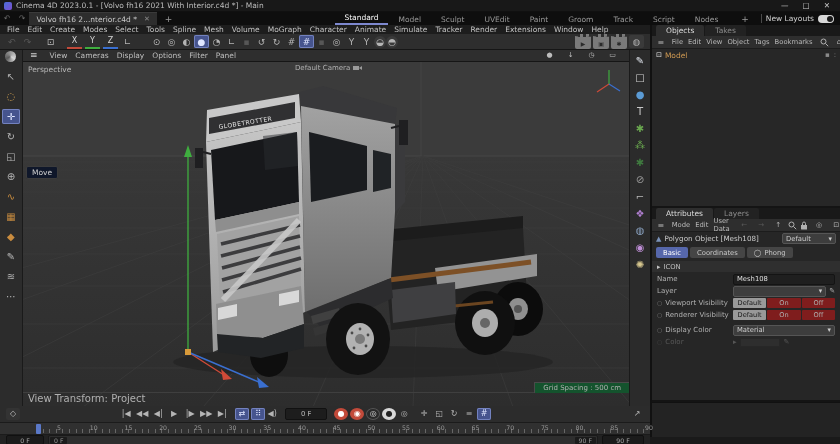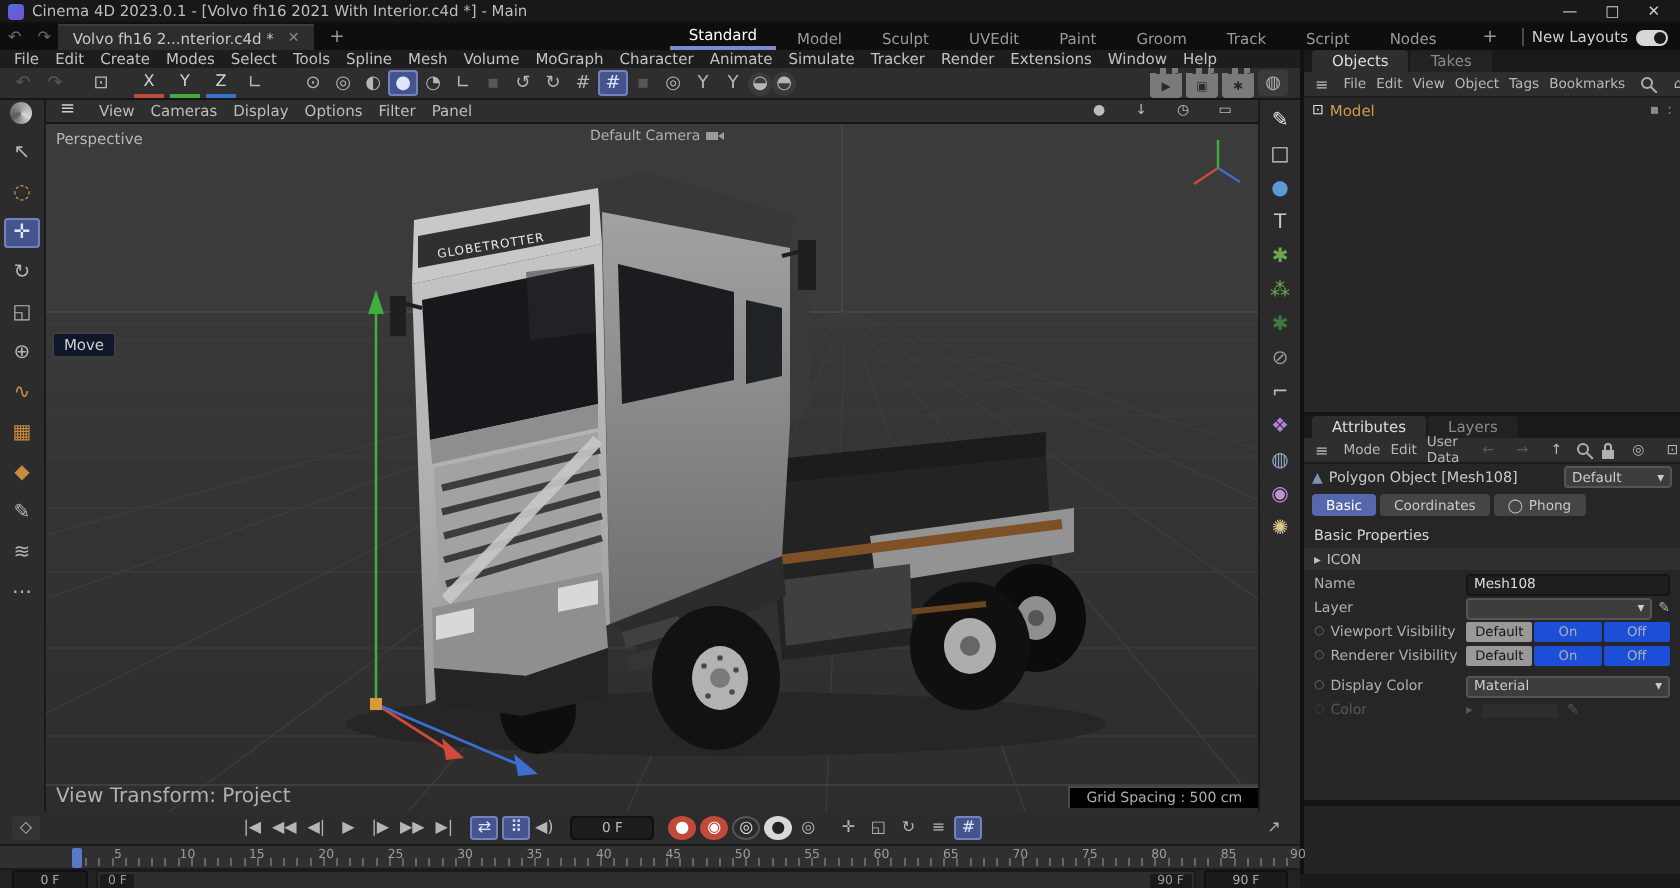--- a/index.html
+++ b/index.html
@@ -49,21 +49,21 @@
   .vpcol{width:608px;display:flex;flex-direction:column}
   .vpmenu{height:11px;background:#2e2e2e;display:flex;align-items:center;padding:0 3px;border-bottom:1px solid #161616}
   .vpmenu span{font-size:7.5px;color:#bdbdbd;padding:0 4px}
   .vpmenu .mini{margin-left:auto;display:flex;gap:2px}
   .vpmenu .mini .icon{width:11px;height:10px;font-size:7px}
   .viewport{position:relative;height:345px;background:#353535;overflow:hidden}
   .vplabel{position:absolute;top:3px;left:5px;font-size:7.5px;color:#b8b8b8}
   .vpcam{position:absolute;top:2px;left:272px;font-size:7px;color:#b0b0b0;display:flex;align-items:center;gap:3px}
   .vtransform{position:absolute;bottom:2px;left:5px;font-size:10px;color:#b0b0b0}
   .vline{position:absolute;bottom:13px;left:0;right:0;height:1px;background:#3f3f3f}
-  .gridbox{position:absolute;bottom:2px;right:0;font-size:7px;color:#b0b0b0;background:#000000;border:1px solid #4a4a4a;border-right:none;border-bottom:none;padding:1px 8px}
+  .gridbox{position:absolute;bottom:13px;right:0;font-size:7px;color:#b0b0b0;background:#14532d;border:1px solid #4a4a4a;border-right:none;border-bottom:none;padding:1px 8px}
   .tooltip{position:absolute;top:104px;left:3px;background:#0f172a;border:1px solid #3c3c3c;color:#cfcfcf;font-size:7.5px;padding:1px 5px;border-radius:2px}
   .strip{width:20px;background:#2b2b2b;display:flex;flex-direction:column;align-items:center;padding-top:3px;gap:3px;border-left:1px solid #1a1a1a}
   .strip .icon{width:16px;height:14px;font-size:10px}
   
   .ptabs{height:11px;background:#191919;display:flex;align-items:flex-end;padding-left:4px;gap:1px}
   .ptabs span{font-size:7.5px;padding:1px 10px;color:#8a8a8a;background:#222;border-radius:2px 2px 0 0}
   .ptabs span.active{color:#ddd;background:#2e2e2e}
   .pmenu{height:12px;background:#2e2e2e;display:flex;align-items:center;padding:0 3px;border-bottom:1px solid #1c1c1c}
   .pmenu span{font-size:6.8px;color:#b8b8b8;padding:0 2.5px}
   .pmenu .ricons{margin-left:auto;display:flex;align-items:center;gap:3px;padding-right:2px}
@@ -79,21 +79,21 @@
   .chips{display:flex;gap:2px;padding:2px 4px}
   .chip{font-size:6.8px;color:#c8c8c8;background:#454545;border-radius:2px;padding:1.5px 7px;display:flex;gap:3px;align-items:center}
   .chip.active{background:#5667ab;color:#fff}
   .secthead{font-size:7.2px;color:#d8d8d8;padding:3px 5px 1px}
   .iconrow{font-size:6.8px;color:#c0c0c0;background:#2f2f2f;padding:1.5px 5px;margin:1px 0;display:flex;gap:3px}
   .frow{height:12px;display:flex;align-items:center;padding:0 5px;font-size:7px;color:#b0b0b0}
   .frow .lab{width:76px;display:flex;align-items:flex-start;gap:3px;flex:none}
   .frow .parm{color:#777;font-size:6px}
   .inputbox{flex:1;background:#1f1f1f;border:1px solid #141414;border-radius:2px;height:9px;font-size:6.8px;color:#ddd;padding:0 3px;font-family:inherit}
   .tri{flex:1;display:flex;gap:1px}
-  .tri span{flex:1;text-align:center;font-size:6.6px;background:#1d4ed8;color:#b0b0b0;border-radius:1px;padding:1px 0}
+  .tri span{flex:1;text-align:center;font-size:6.6px;background:#7f1d1d;color:#b0b0b0;border-radius:1px;padding:1px 0}
   .tri span.sel{background:#999;color:#161616}
   .swatch{width:38px;height:7px;background:#3f3f3f;border:1px solid #2a2a2a}
   .checkbox{width:7px;height:7px;border:1px solid #8a8a8a;background:#2a2a2a}
   .dim{opacity:.35}
   .fillrest{flex:1;background:#232323;border-top:1px solid #111}
   
   .timeline{height:39px;background:#262626;display:flex;flex-direction:column}
   .trow{height:17px;background:#2c2c2c;display:flex;align-items:center;padding:0 6px;border-bottom:1px solid #1b1b1b}
   .trow .icon{width:14px;height:12px;font-size:8px}
   .framefield{width:40px;height:10px;background:#1d1d1d;border:1px solid #111;border-radius:2px;color:#bbb;font-size:6.8px;display:flex;align-items:center;justify-content:center;margin:0 6px}
@@ -545,21 +545,20 @@
         </span>
       </div>
       <div class="chips">
         <span class="chip active">Basic</span>
         <span class="chip">Coordinates</span>
         <span class="chip">
           <span>◯</span>
           <span>Phong</span>
         </span>
       </div>
-      <div class="secthead">Basic Properties</div>
       <div class="iconrow">
         <span>▸</span>
         <span>ICON</span>
       </div>
       <div class="frow">
         <span class="lab">
             <span>Name</span>
           </span>
         <input class="inputbox" value="Mesh108" style="">
       </div>

